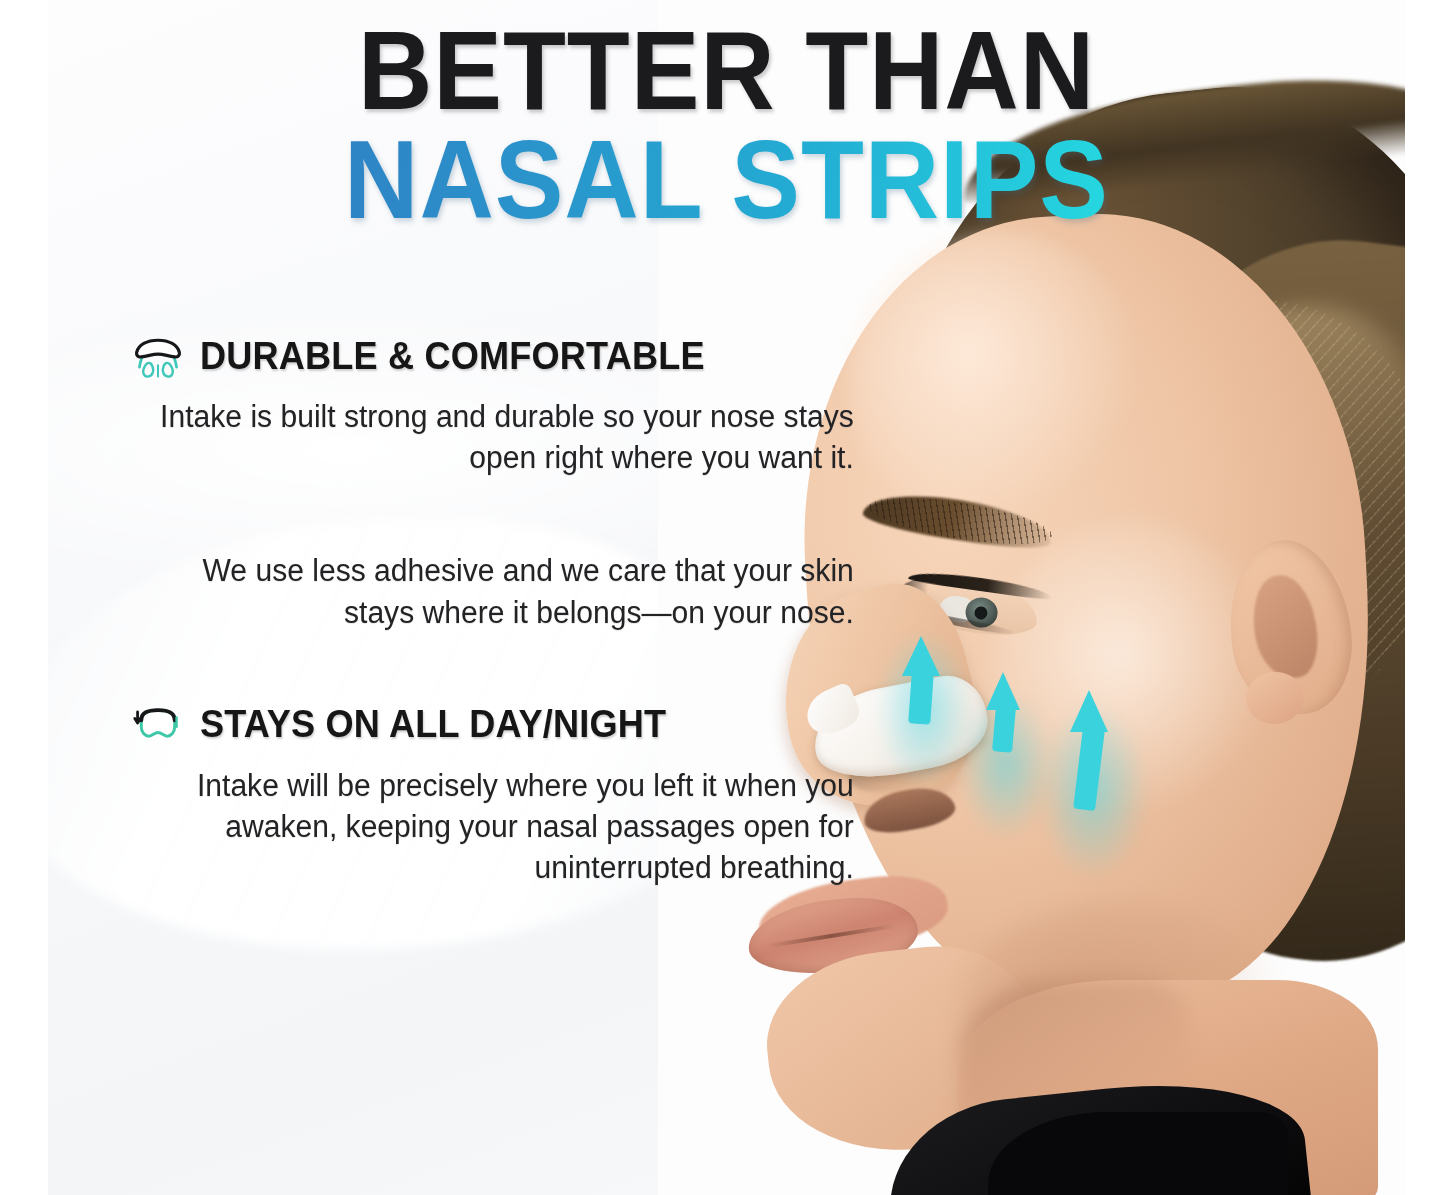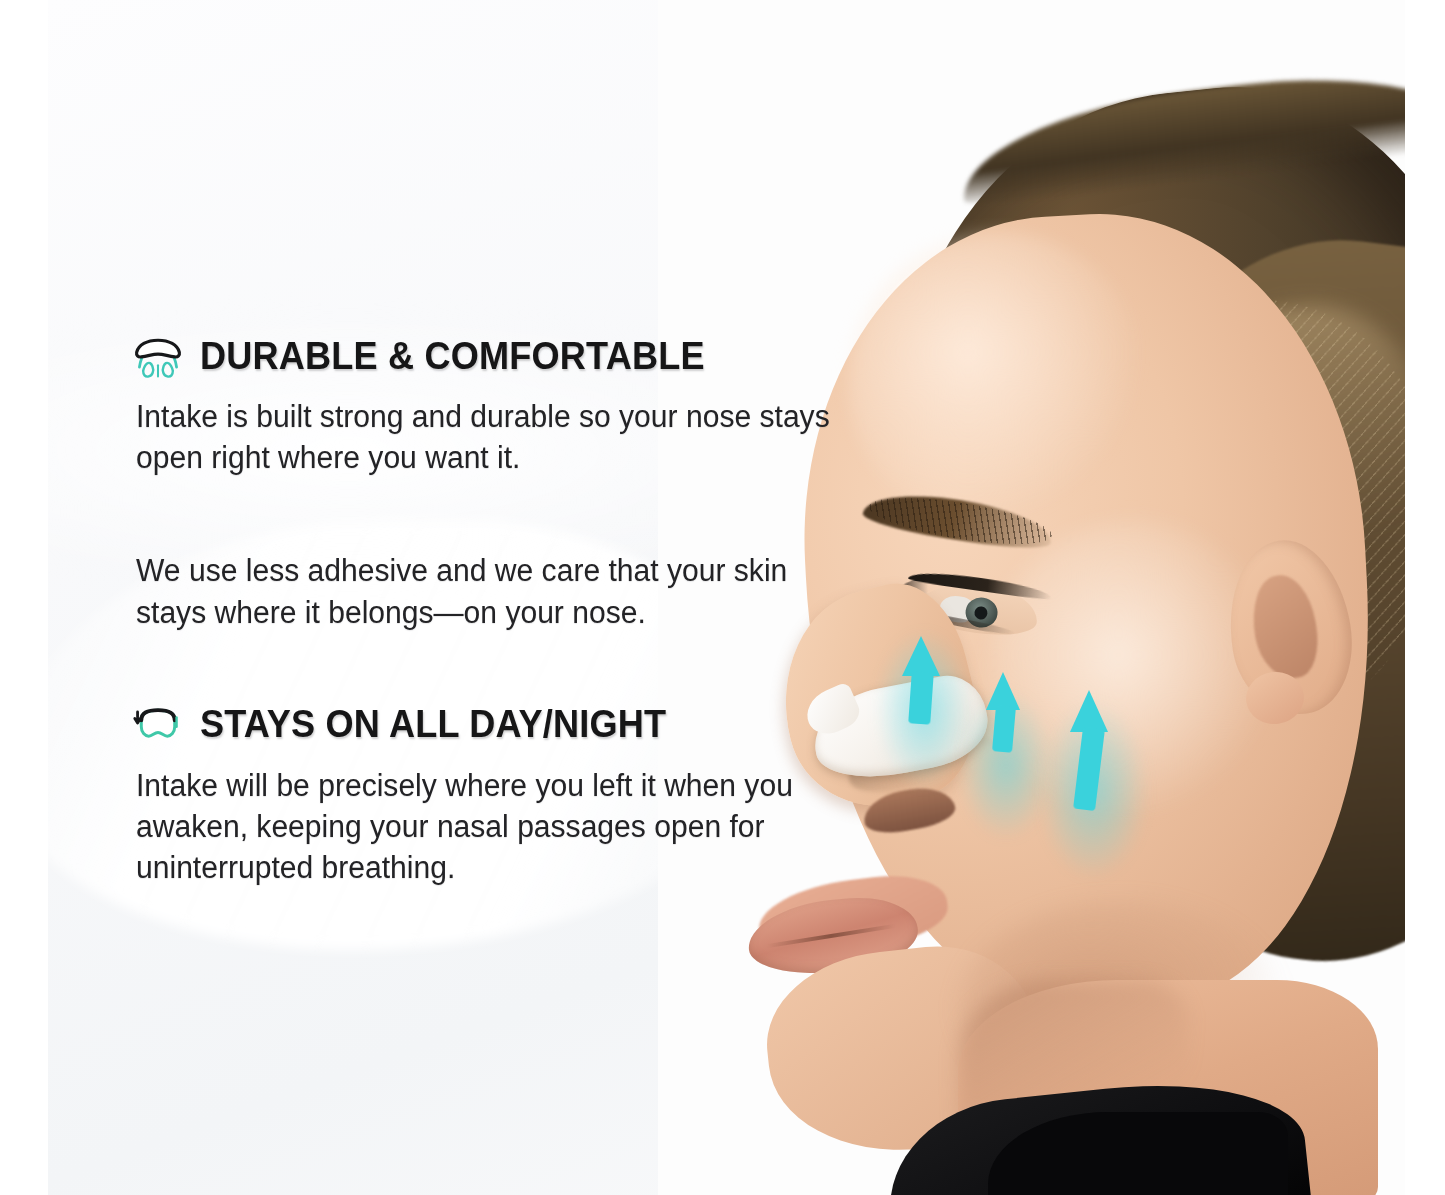--- a/index.html
+++ b/index.html
@@ -264,21 +264,21 @@
     font-size:112px;line-height:1.0;font-weight:700;letter-spacing:1px;
     font-family:"Liberation Sans Narrow","Liberation Sans",sans-serif;
     transform:scaleX(.92);
     background:linear-gradient(95deg,#2f7cbf 0%,#2e86c6 22%,#23abd3 55%,#25d6e0 80%,#2ad9e2 100%);
     -webkit-background-clip:text;background-clip:text;color:transparent;
     margin:0;padding-bottom:6px;
     filter:drop-shadow(2px 3px 3px rgba(70,110,140,.30));
   }
 
   .features{position:absolute;left:82px;top:330px;width:770px;z-index:7;}
-  .feature{margin-bottom:20px;}
+  .feature{margin-bottom:20px;text-align:right;}
   .feat-head{display:flex;align-items:center;gap:14px;margin-bottom:14px;}
   .feat-icon{width:56px;height:52px;flex:0 0 56px;display:block;}
   .feat-title{
     font-size:38px;font-weight:700;color:#161617;letter-spacing:.2px;
     font-family:"Liberation Sans Narrow","Liberation Sans",sans-serif;
     transform:scaleX(.95);transform-origin:left center;
     text-shadow:1px 2px 2px rgba(90,90,95,.28);
     white-space:nowrap;
   }
   .feat-body{
@@ -353,20 +353,24 @@
 
       <div class="flow-glow" style="left:300px;top:690px;width:96px;height:150px;"></div>
       <div class="arrow-head" style="left:328px;top:672px;border-left-width:17px;border-right-width:17px;border-bottom-width:38px;"></div>
       <div class="flow" style="left:336px;top:706px;width:20px;height:46px;border-radius:4px;transform:rotate(5deg);"></div>
 
       <div class="flow-glow" style="left:380px;top:700px;width:110px;height:180px;"></div>
       <div class="arrow-head" style="left:412px;top:690px;border-left-width:19px;border-right-width:19px;border-bottom-width:42px;"></div>
       <div class="flow" style="left:420px;top:728px;width:22px;height:82px;border-radius:4px;transform:rotate(7deg);"></div>
     </div>
 
+    <div class="headline">
+      <div class="h-line1">BETTER THAN</div>
+      <div class="h-line2">NASAL STRIPS</div>
+    </div>
 
     <div class="features">
 
       <div class="feature f1">
         <div class="feat-head">
           <svg class="feat-icon" viewBox="0 0 60 56">
             <path d="M10 40 C12 26 19 17 30 17 C41 17 48 26 50 40" fill="none" stroke="#3fc8b8" stroke-width="3" stroke-linecap="round"></path>
             <path d="M14 44 C16 36 21 32 24 39 C26 44 24 49 20 50 C16 51 14 48 14 44 Z" fill="none" stroke="#3fc8b8" stroke-width="2.6"></path>
             <path d="M46 44 C44 36 39 32 36 39 C34 44 36 49 40 50 C44 51 46 48 46 44 Z" fill="none" stroke="#3fc8b8" stroke-width="2.6"></path>
             <path d="M30 38 L30 50" fill="none" stroke="#3fc8b8" stroke-width="2.2" stroke-linecap="round"></path>

